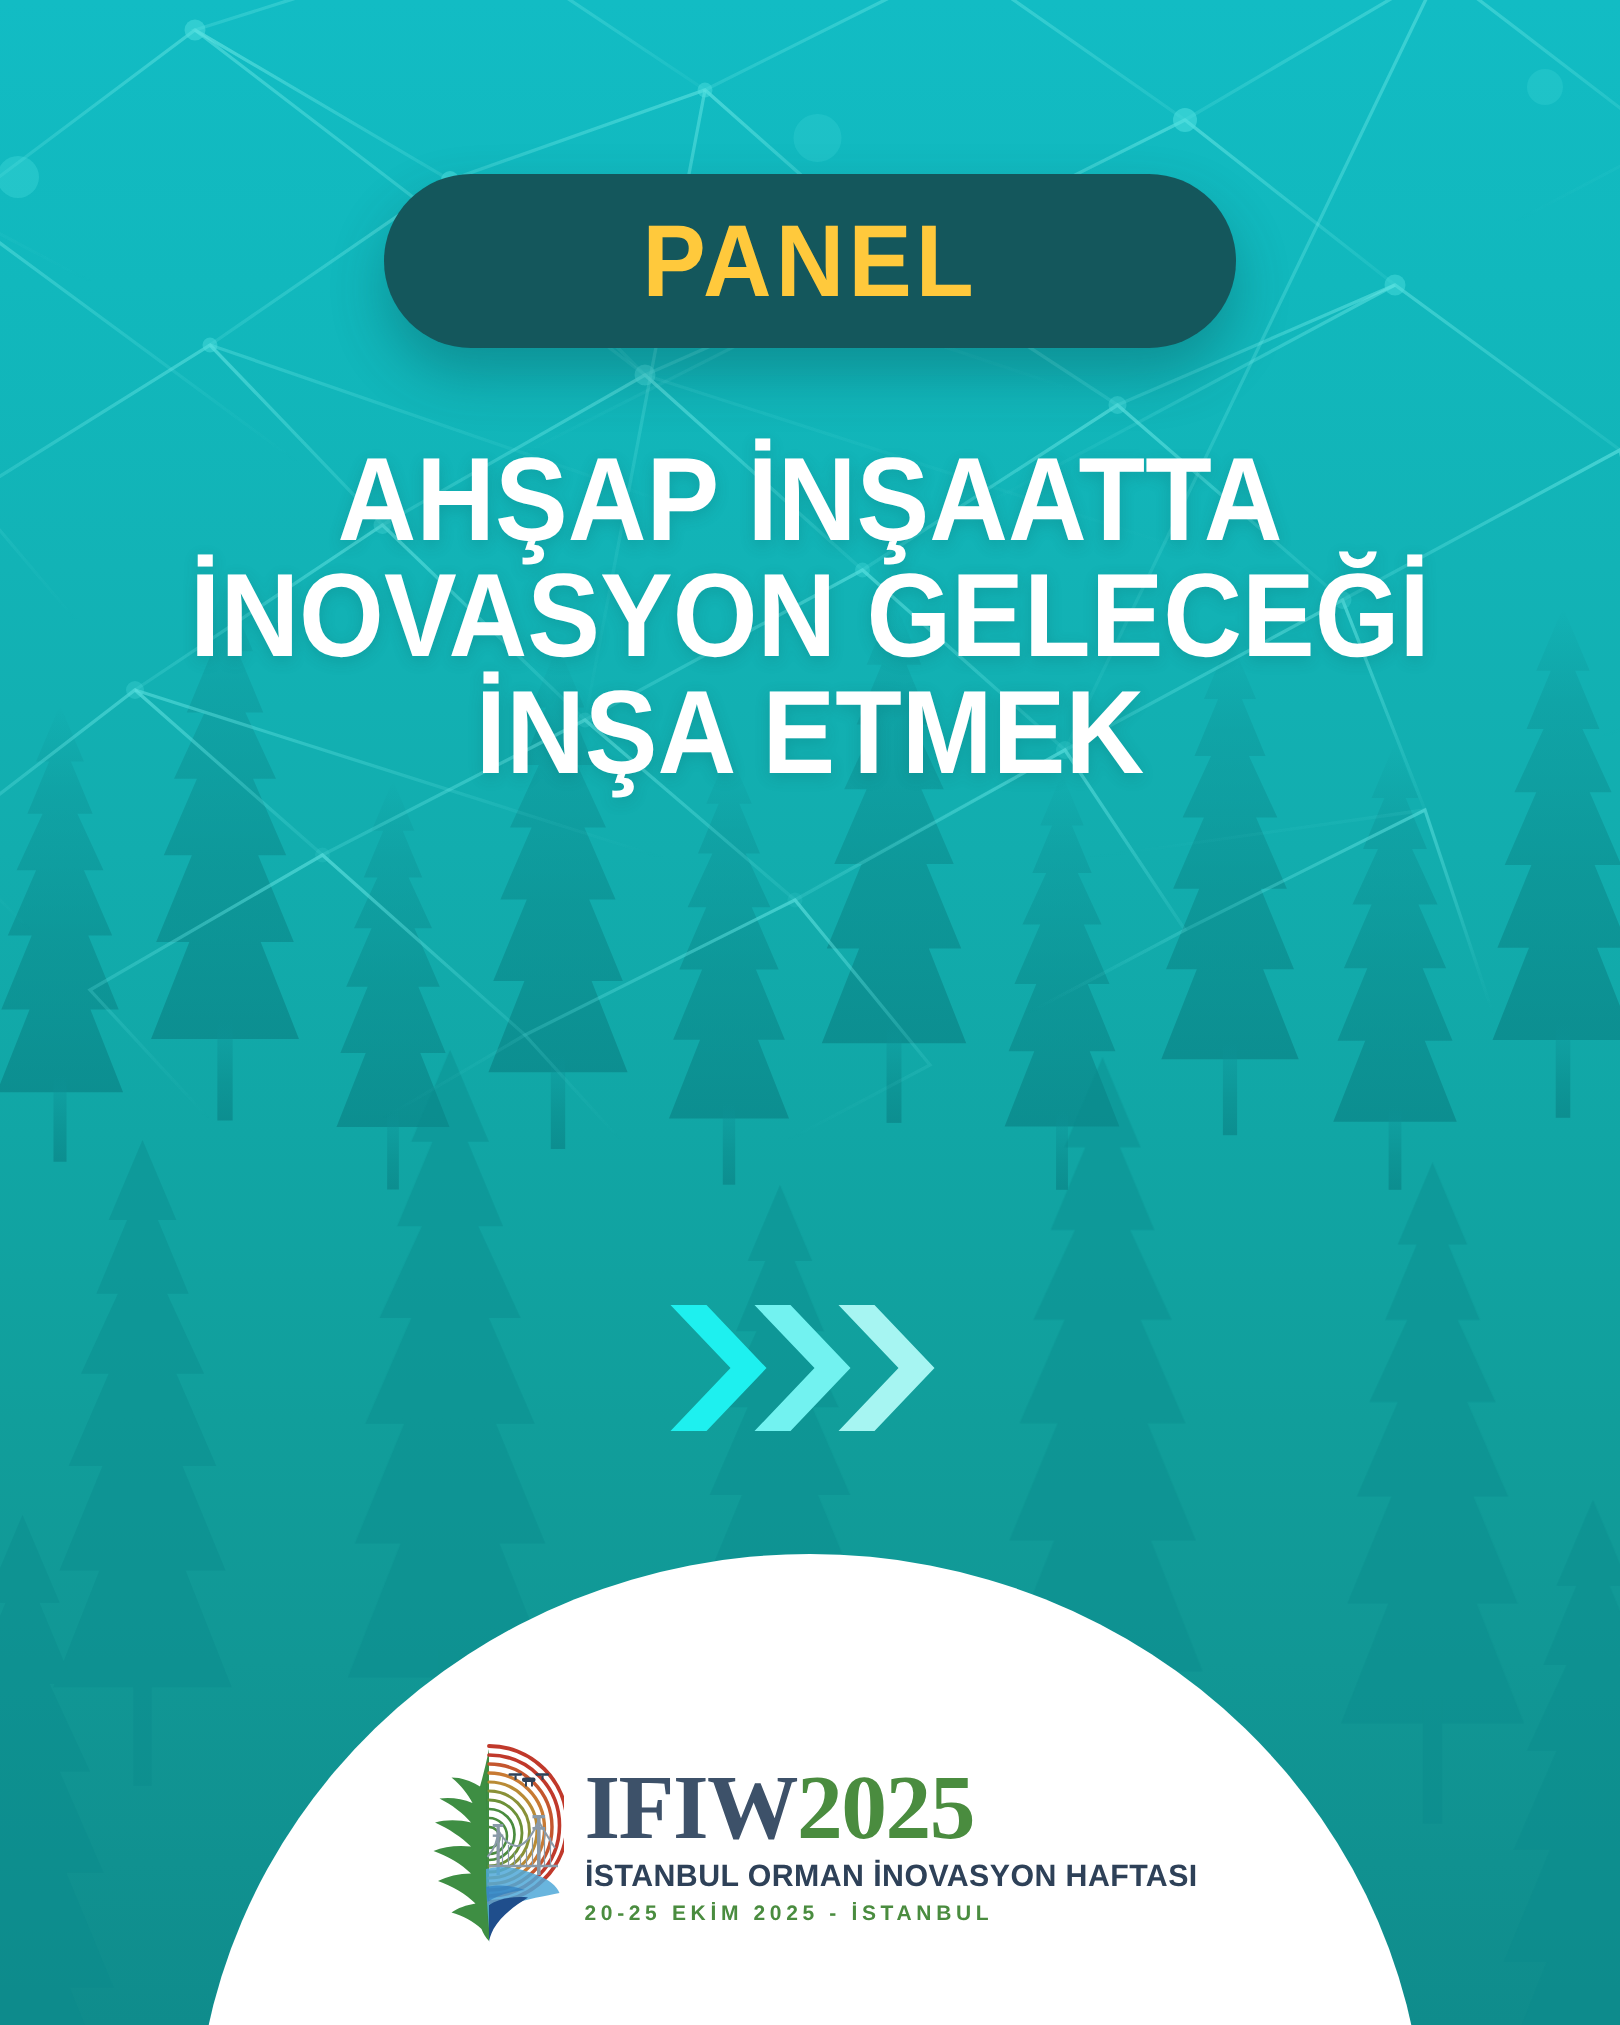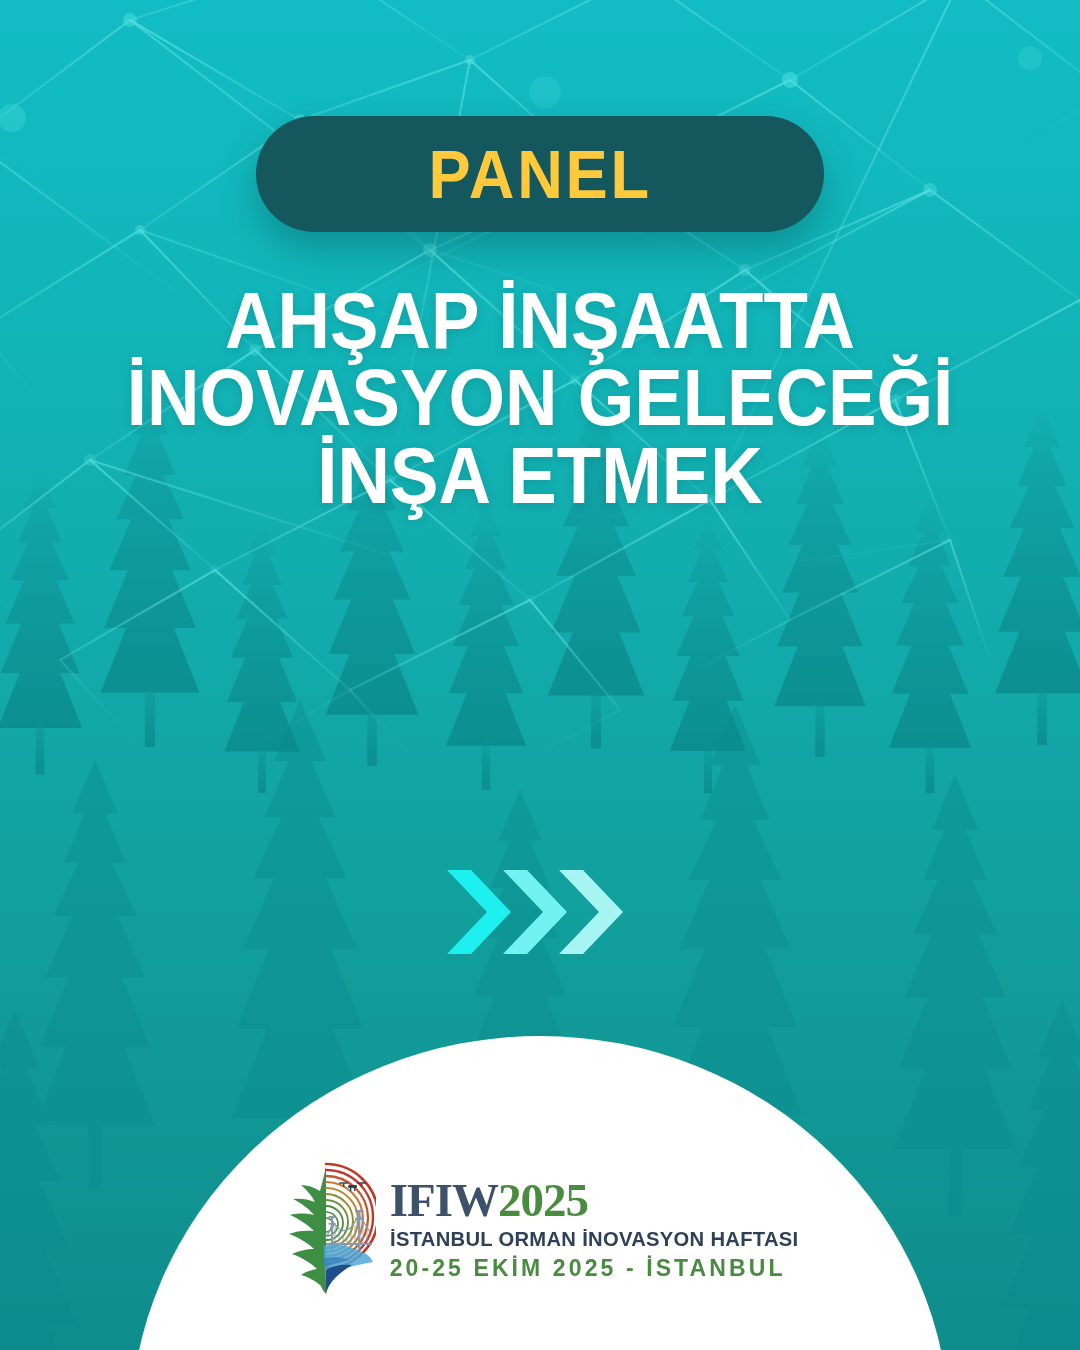--- a/index.html
+++ b/index.html
@@ -62,21 +62,21 @@
     font-weight: bold;
     letter-spacing: 3px;
     line-height: 1;
     transform: scaleX(0.93);
   }
 
   
   #headline-block {
     position: absolute;
     left: 0;
-    top: 282px;
+    top: 294px;
     width: 1080px;
     z-index: 6;
     text-align: center;
   }
   .tr-line {
     color: #ffffff;
     font-family: "Liberation Sans", sans-serif;
     font-weight: bold;
     font-size: 80px;
     line-height: 0.98;
@@ -149,21 +149,21 @@
   }
   #logo-text-group {
     display: flex;
     flex-direction: column;
     align-items: flex-start;
     padding-top: 4px;
   }
   #logo-wordmark {
     font-family: "Liberation Serif", serif;
     font-weight: bold;
-    font-size: 47px;
+    font-size: 61px;
     line-height: 1;
     letter-spacing: -1px;
     white-space: nowrap;
     margin: 0 0 3px 0;
   }
   #logo-wordmark .ifiw { color: #3d5169; }
   #logo-wordmark .year { color: #4a8c3f; }
   #logo-tagline {
     font-family: "Liberation Sans", sans-serif;
     font-weight: bold;
@@ -171,21 +171,21 @@
     color: #2e4158;
     letter-spacing: 0.3px;
     white-space: nowrap;
     margin: 0 0 4px 0;
     transform: scaleX(0.985);
     transform-origin: left center;
   }
   #logo-dateline {
     font-family: "Liberation Sans", sans-serif;
     font-weight: bold;
-    font-size: 23px;
+    font-size: 14px;
     color: #4a8c3f;
     letter-spacing: 3.1px;
     white-space: nowrap;
     margin: 0;
   }
 </style>
 </head>
 <body>
 
 <div id="poster">

